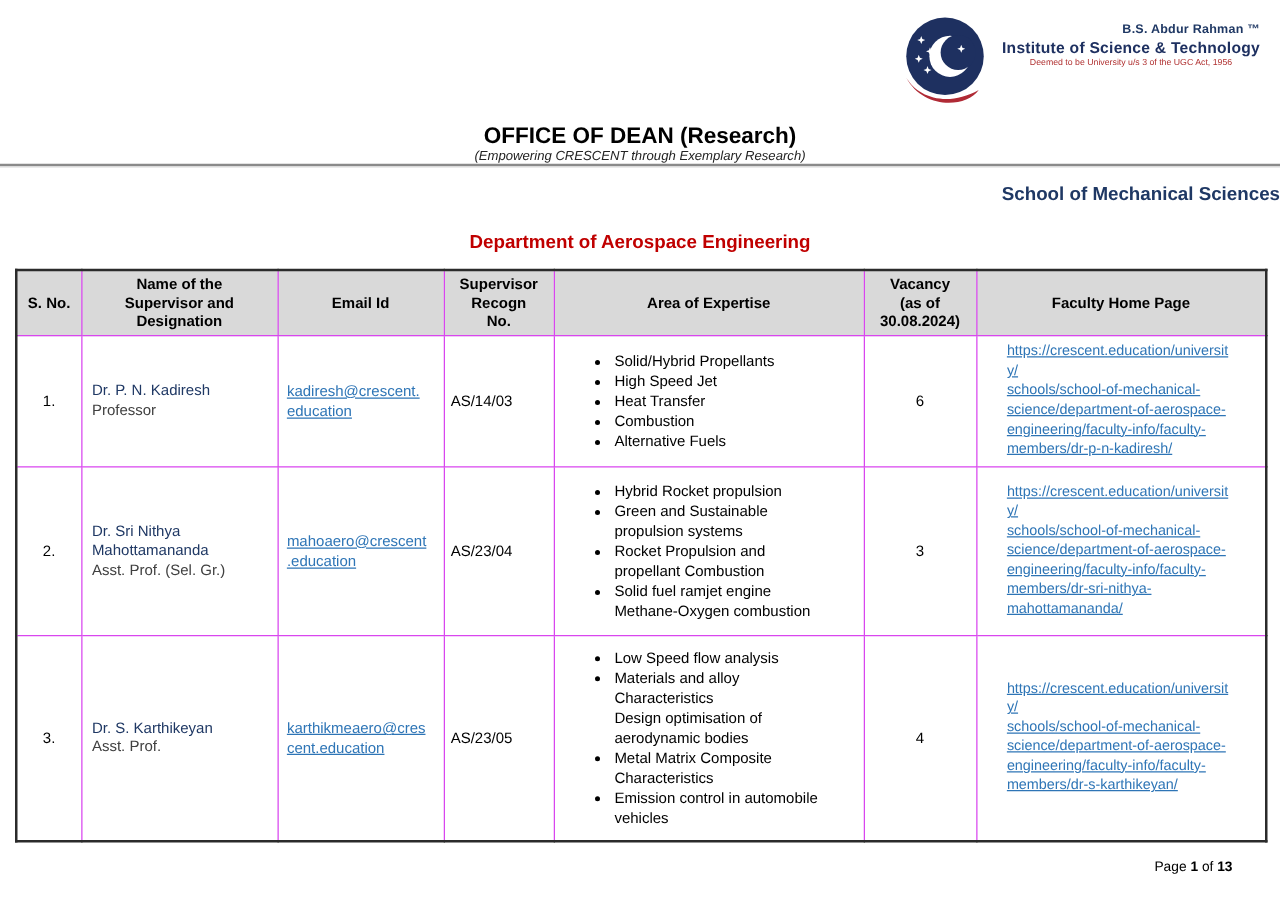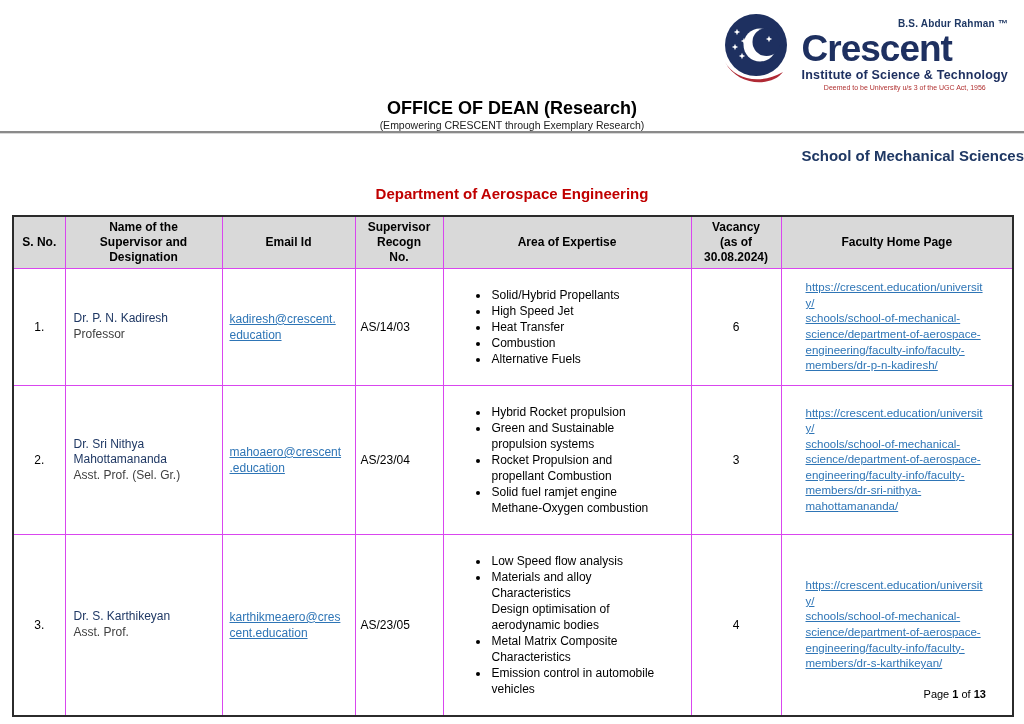--- a/index.html
+++ b/index.html
@@ -31,21 +31,21 @@
     font-size: 7px; color: #b03030; margin-top: 2px; align-self: center; white-space: nowrap;
   }
 
   
   .office-title {
     position: absolute; top: 98px; left: 0; width: 1024px; text-align: center;
     font-size: 18px; font-weight: bold; color: #000;
   }
   .office-subtitle {
     position: absolute; top: 119px; left: 0; width: 1024px; text-align: center;
-    font-size: 10.5px; color: #222;
+    font-size: 10.5px; font-style: italic; color: #222;
   }
   .divider {
     position: absolute; top: 131px; left: 0; width: 1024px; height: 3px;
     border-top: 2px solid #8a8a8a; border-bottom: 1px solid #d8d8d8;
   }
   .school-title {
     position: absolute; top: 147px; left: 0; width: 1024px; text-align: right;
     font-size: 15px; font-weight: bold; color: #1f3864;
   }
   .department-title {
@@ -82,21 +82,21 @@
   td.cell-sno { text-align: center; }
   td.cell-name { padding-left: 8px; }
   .sup-name { color: #1f3864; white-space: pre-line; line-height: 1.3; }
   .sup-desig { color: #404040; line-height: 1.3; }
   td.cell-email { padding-left: 7px; }
   a.doc-link {
     color: #2e75b6; text-decoration: underline; cursor: pointer;
     white-space: pre-line; line-height: 1.35; overflow-wrap: anywhere;
   }
   td.cell-recogn { padding-left: 5px; }
-  td.cell-area { padding: 18px 4px; }
+  td.cell-area { padding: 6px 4px; }
   .exp-list { margin: 0; padding-left: 42px; }
   .exp-list li {
     white-space: pre-line; line-height: 16px;
     padding-left: 2px;
   }
   td.cell-vacancy { text-align: center; }
   td.cell-home { padding: 4px 24px; font-size: 11.5px; }
 
   
   .footer {
@@ -120,21 +120,20 @@
       <circle cx="38" cy="33" r="16.5" fill="#ffffff"></circle>
       <circle cx="44.5" cy="30" r="14" fill="#1e3060"></circle>
       <use href="#star4" x="15" y="20"></use>
       <use href="#star4" x="22" y="29"></use>
       <use href="#star4" x="13" y="35"></use>
       <use href="#star4" x="20" y="44"></use>
       <use href="#star4" x="47" y="27"></use>
     </svg>
     <div class="logo-text">
       <div class="logo-trademark">B.S. Abdur Rahman ™</div>
-      <div class="logo-brand">Crescent</div>
       <div class="logo-institute">Institute of Science &amp; Technology</div>
       <div class="logo-tagline">Deemed to be University u/s 3 of the UGC Act, 1956</div>
     </div>
   </div>
 
   <div class="office-title">OFFICE OF DEAN (Research)</div>
   <div class="office-subtitle">(Empowering CRESCENT through Exemplary Research)</div>
   <div class="divider"></div>
   <div class="school-title">School of Mechanical Sciences</div>
   <div class="department-title">Department of Aerospace Engineering</div>

